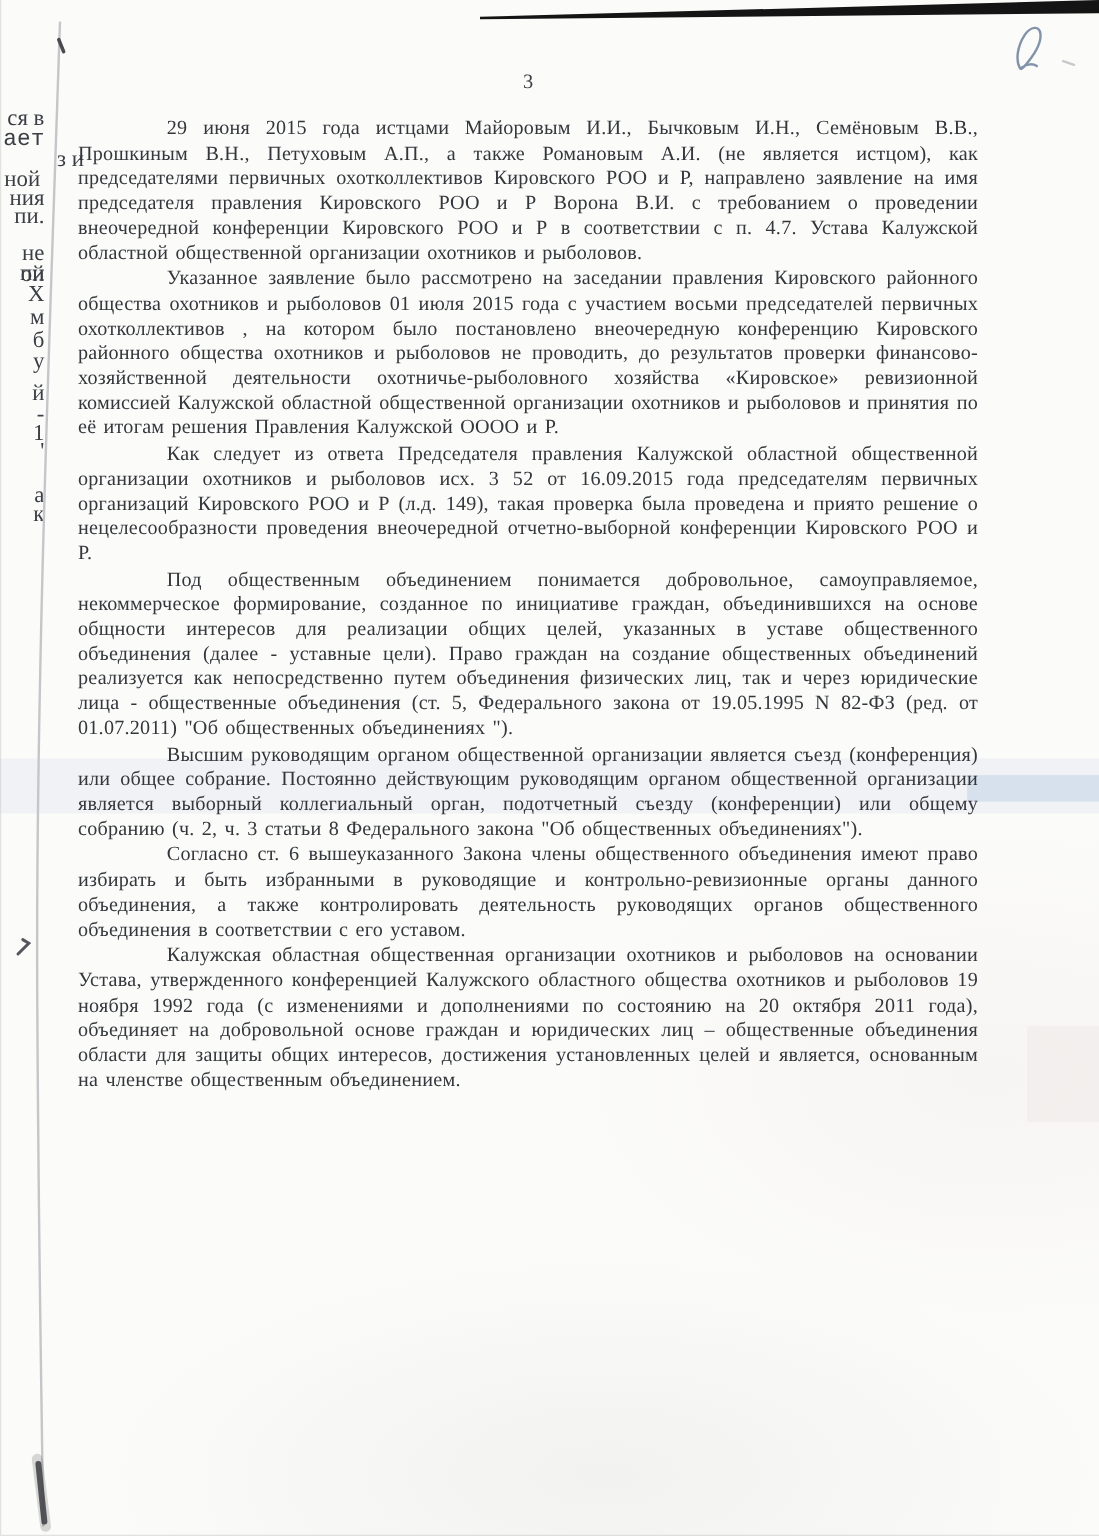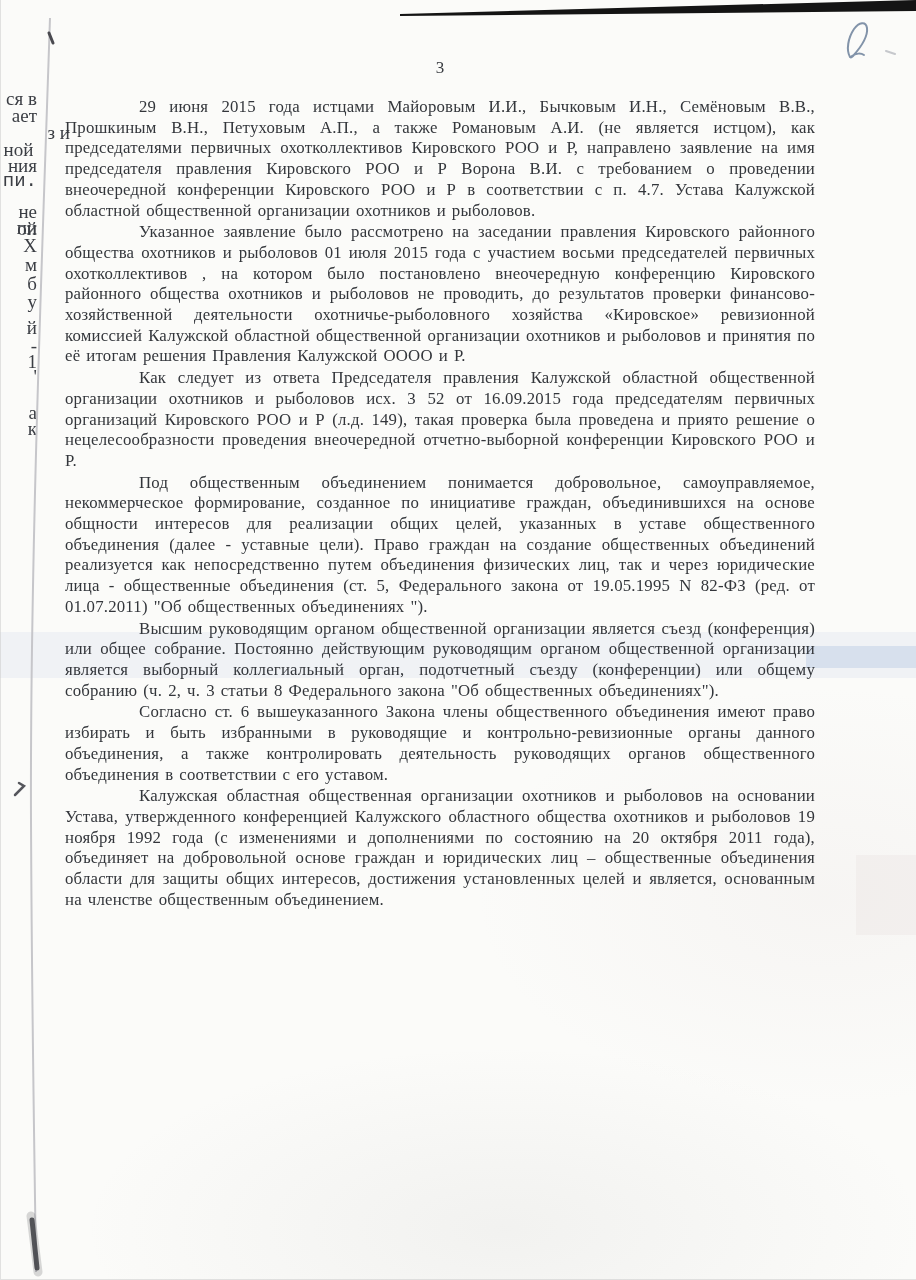--- a/index.html
+++ b/index.html
@@ -51,25 +51,25 @@
 <body>
 
 <div class="page">
 
   <div class="band band-a"></div>
   <div class="band band-b"></div>
   <div class="band band-c"></div>
 
   <div class="margin-fragments">
       <span class="frag" style="top: 91px;">ся в</span>
-      <span class="frag" style="top: 108px;">ает</span>
+      <span class="frag" style="top: 108px; font-family: Liberation Mono, monospace;">ает</span>
       <span class="frag" style="top: 125px; padding-left: 33px;">з и</span>
       <span class="frag" style="top: 142px; text-align: center;">ной</span>
       <span class="frag" style="top: 158px;">ния</span>
-      <span class="frag" style="top: 173px; font-family: Liberation Mono, monospace;">пи.</span>
+      <span class="frag" style="top: 173px;">пи.</span>
       <span class="frag" style="top: 189px; margin-top: 32px;">ой</span>
       <span class="frag" style="top: 204px;">не</span>
       <span class="frag" style="top: 220px;">пи</span>
       <span class="frag" style="top: 238px;">Х</span>
       <span class="frag" style="top: 257px;">м</span>
       <span class="frag" style="top: 276px;">б</span>
       <span class="frag" style="top: 294px;">у</span>
       <span class="frag" style="top: 320px;">й</span>
       <span class="frag" style="top: 338px;">-</span>
       <span class="frag" style="top: 354px;">1</span>

